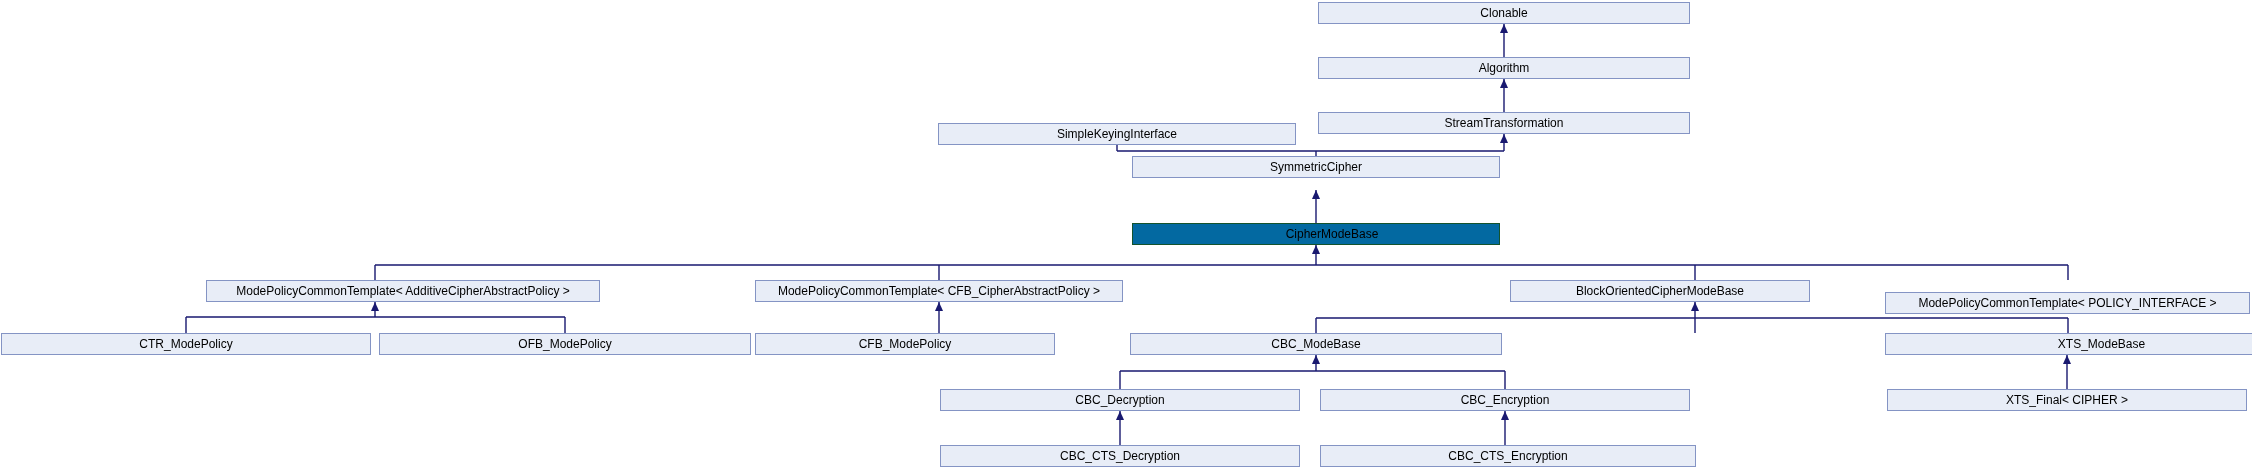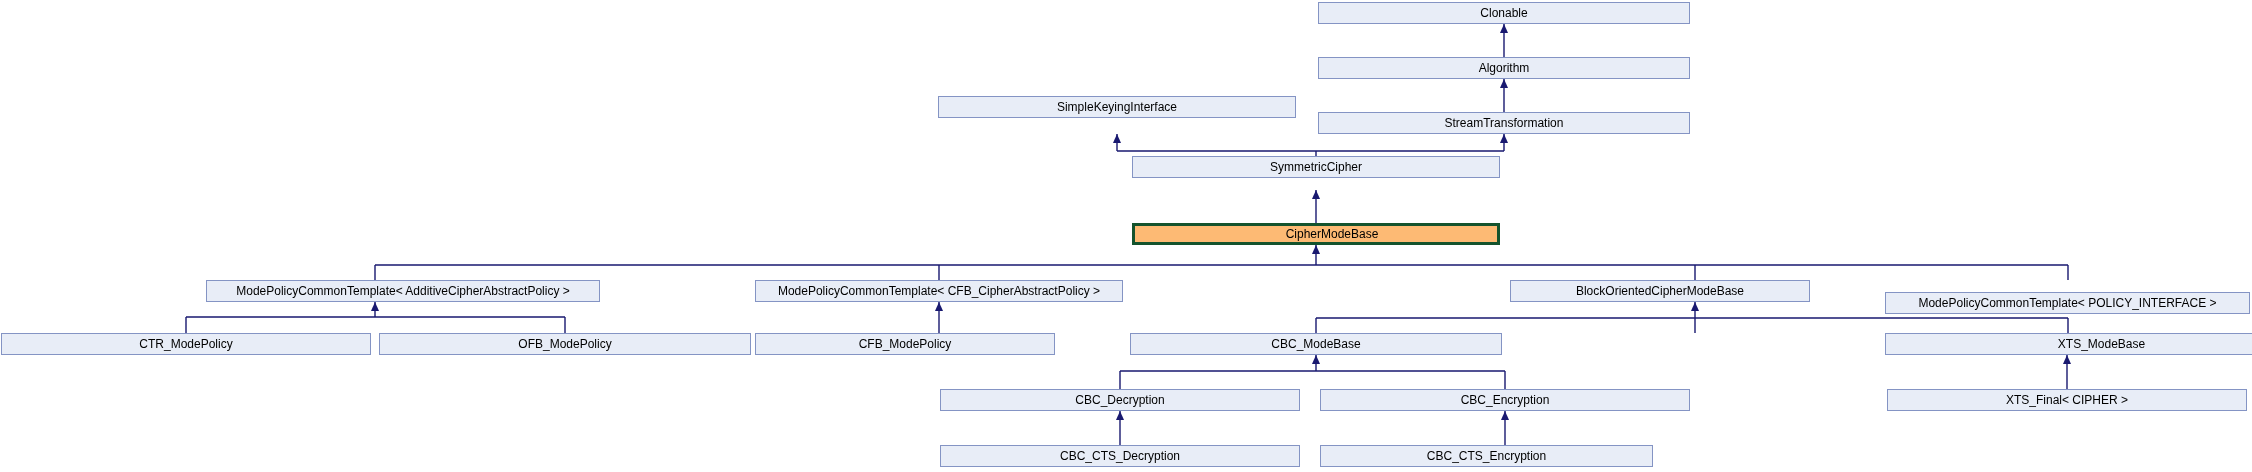--- a/index.html
+++ b/index.html
@@ -24,22 +24,22 @@
     border: 1px solid #8494C4;
     display: flex;
     align-items: center;
     justify-content: center;
     font-size: 12px;
     color: #000000;
     white-space: nowrap;
     cursor: pointer;
   }
   .node.current {
-    background: #fdba74;
-    border: 3px solid #14532d;
+    background: #0369a1;
+    border: 1px solid #14532d;
     cursor: default;
     padding-left: 32px;
   }
   .edge-line {
     stroke: #191970;
     stroke-width: 1.4;
     fill: none;
   }
   .edge-arrow {
     fill: #191970;
@@ -86,32 +86,32 @@
 
     <path class="edge-line" d="M1120 445 V411"></path>
     <polygon class="edge-arrow" points="1120,411 1116,420 1124,420"></polygon>
 
     <path class="edge-line" d="M1505 445 V411"></path>
     <polygon class="edge-arrow" points="1505,411 1501,420 1509,420"></polygon>
   </svg>
 
   <div class="node" style="left:1318px; top:2px;   width:372px">Clonable</div>
   <div class="node" style="left:1318px; top:57px;  width:372px">Algorithm</div>
-  <div class="node" style="left:938px;  top:96px; width:358px">SimpleKeyingInterface</div>
+  <div class="node" style="left:938px;  top:123px; width:358px">SimpleKeyingInterface</div>
   <div class="node" style="left:1318px; top:112px; width:372px">StreamTransformation</div>
   <div class="node" style="left:1132px; top:156px; width:368px">SymmetricCipher</div>
   <div class="node current" style="left:1132px; top:223px; width:368px">CipherModeBase</div>
   <div class="node" style="left:206px;  top:280px; width:394px">ModePolicyCommonTemplate&lt; AdditiveCipherAbstractPolicy &gt;</div>
   <div class="node" style="left:755px;  top:280px; width:368px">ModePolicyCommonTemplate&lt; CFB_CipherAbstractPolicy &gt;</div>
   <div class="node" style="left:1510px; top:280px; width:300px">BlockOrientedCipherModeBase</div>
   <div class="node" style="left:1885px; top:292px; width:365px">ModePolicyCommonTemplate&lt; POLICY_INTERFACE &gt;</div>
   <div class="node" style="left:1px;    top:333px; width:370px">CTR_ModePolicy</div>
   <div class="node" style="left:379px;  top:333px; width:372px">OFB_ModePolicy</div>
   <div class="node" style="left:755px;  top:333px; width:300px">CFB_ModePolicy</div>
   <div class="node" style="left:1130px; top:333px; width:372px">CBC_ModeBase</div>
   <div class="node" style="left:1885px; top:333px; width:433px">XTS_ModeBase</div>
   <div class="node" style="left:940px;  top:389px; width:360px">CBC_Decryption</div>
   <div class="node" style="left:1320px; top:389px; width:370px">CBC_Encryption</div>
   <div class="node" style="left:1887px; top:389px; width:360px">XTS_Final&lt; CIPHER &gt;</div>
   <div class="node" style="left:940px;  top:445px; width:360px">CBC_CTS_Decryption</div>
-  <div class="node" style="left:1320px; top:445px; width:333px">CBC_CTS_Encryption</div>
+  <div class="node" style="left:1320px; top:445px; width:376px">CBC_CTS_Encryption</div>
 
 </div>
 
 </body></html>

